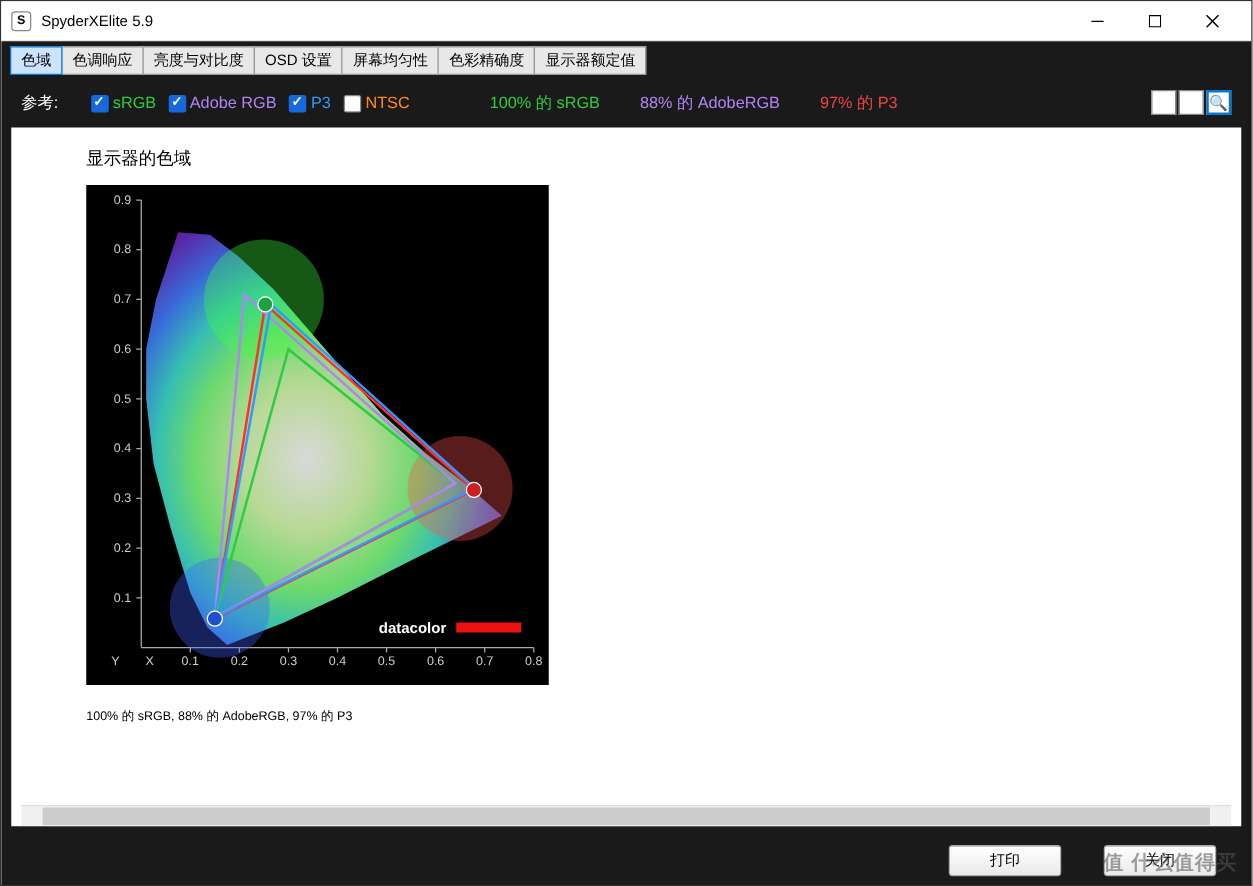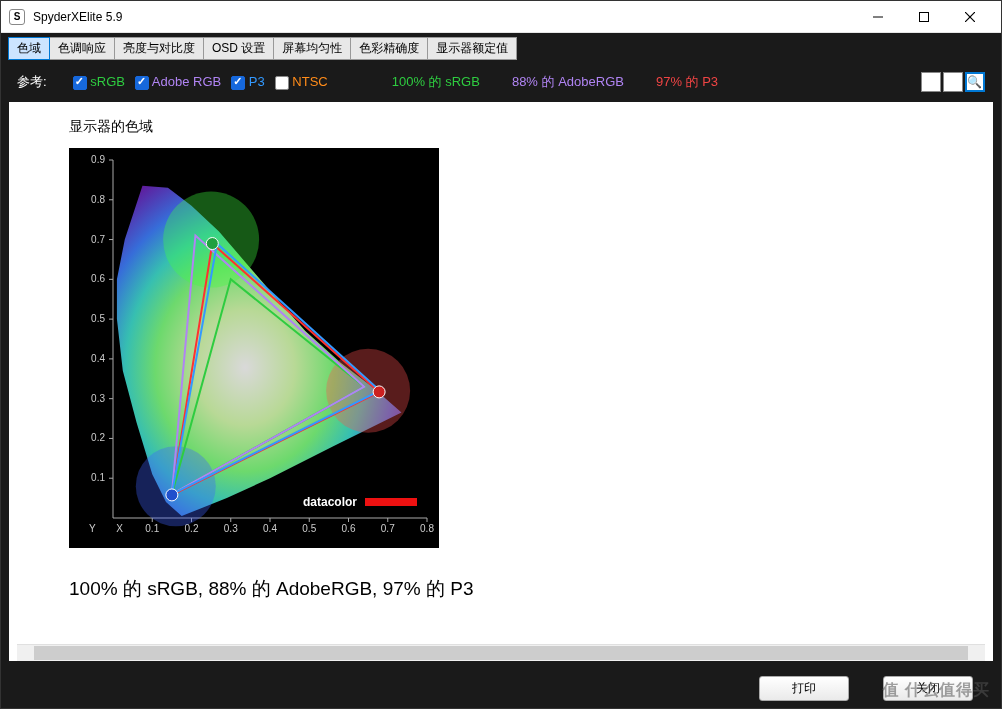--- a/index.html
+++ b/index.html
@@ -33,21 +33,21 @@
 .zoom-btn.active { border: 2px solid #0078d4; }
 
 .content { background: #fff; margin-top: 6px; height: calc(100% - 72px); overflow: auto; padding: 16px 60px; position: relative; }
 .heading { font-size: 14px; margin-bottom: 12px; }
 
 .chart-box { width: 370px; height: 400px; background: #000; position: relative; }
 .chart-svg { width: 100%; height: 100%; }
 .axis-text { fill: #ccc; font-size: 10px; }
 .brand-label { fill: #fff; font-size: 12px; font-weight: bold; }
 
-.summary { margin-top: 28px; font-size: 19px; }
+.summary { margin-top: 18px; font-size: 10px; }
 
 .hscroll { position: absolute; bottom: 0; left: 8px; right: 8px; height: 17px; background: #f0f0f0; border-top: 1px solid #e0e0e0; }
 .hscroll .thumb { position: absolute; left: 17px; right: 17px; top: 1px; bottom: 1px; background: #cdcdcd; }
 
 .footer { height: 40px; background: #1a1a1a; display: flex; justify-content: flex-end; align-items: center; padding: 0 28px; gap: 34px; }
 .footer button { min-width: 90px; padding: 3px 18px; background: linear-gradient(#fff,#eaeaea); border: 1px solid #aaa; border-radius: 3px; cursor: pointer; font-size: 12px; font-family: inherit; }
 
 .watermark { position: absolute; right: 12px; bottom: 8px; color: #555; font-size: 16px; font-weight: bold; opacity: 0.55; pointer-events: none; letter-spacing: 1px; }
 </style>
 </head>

